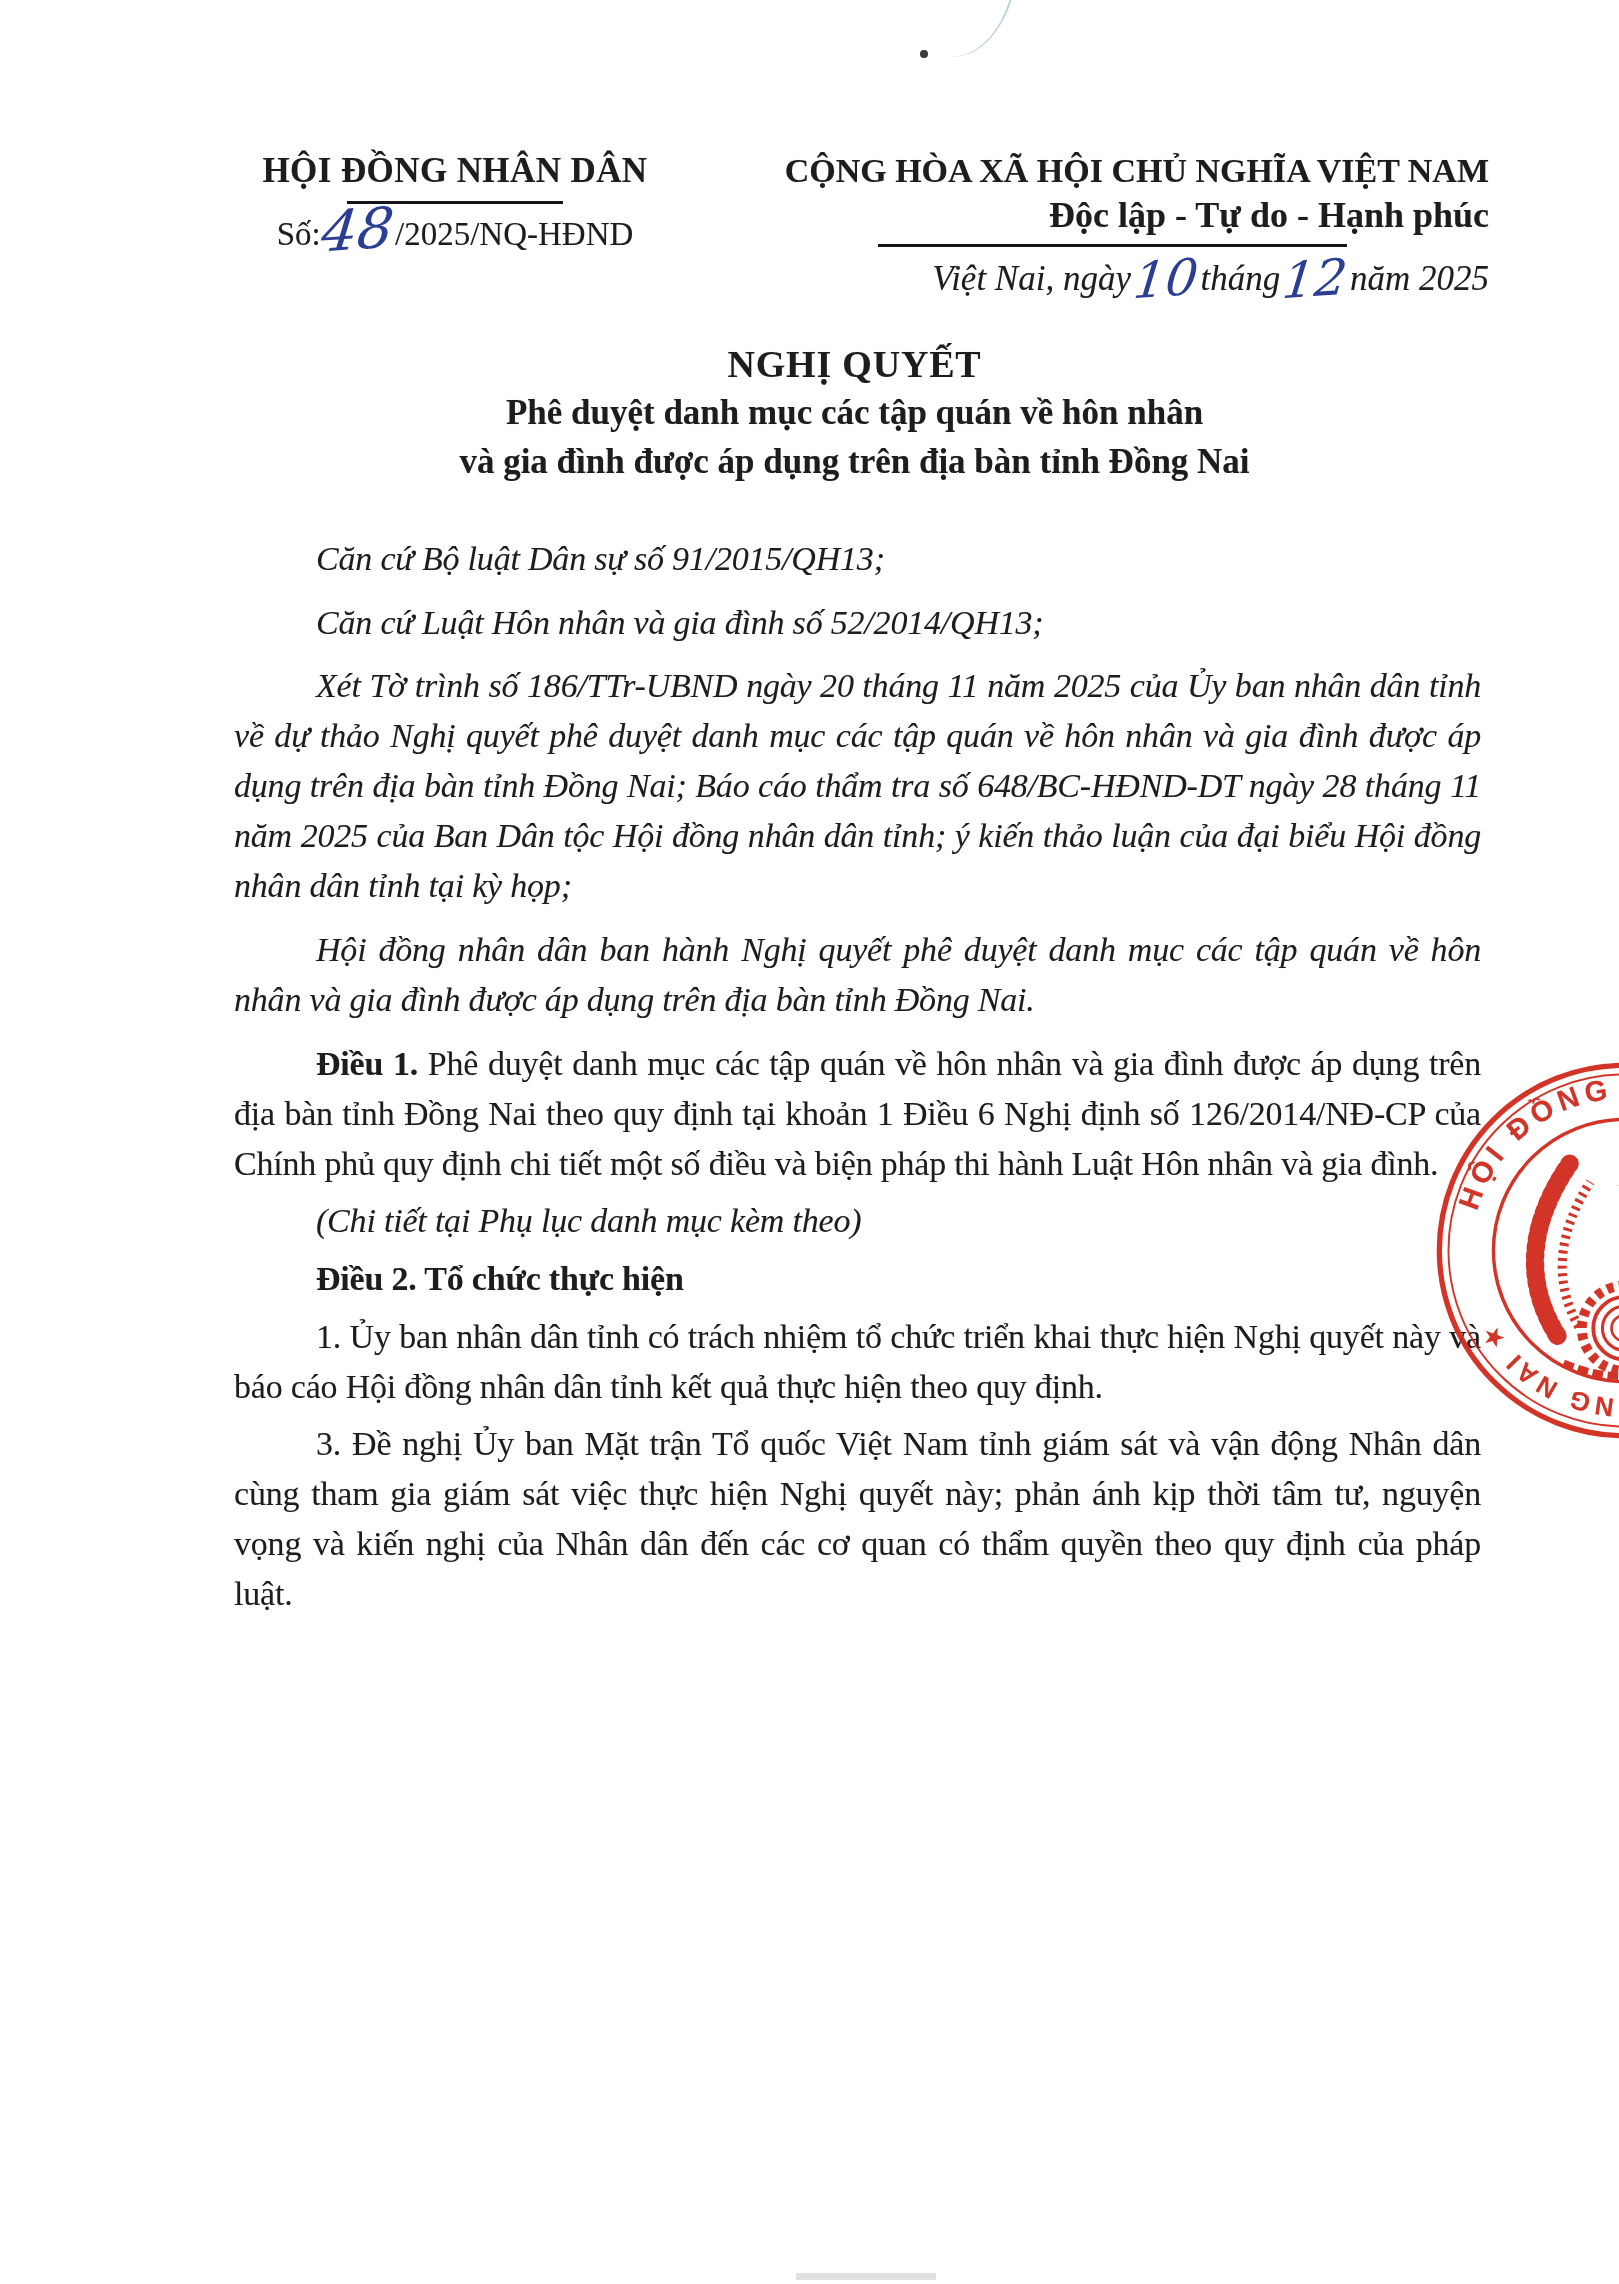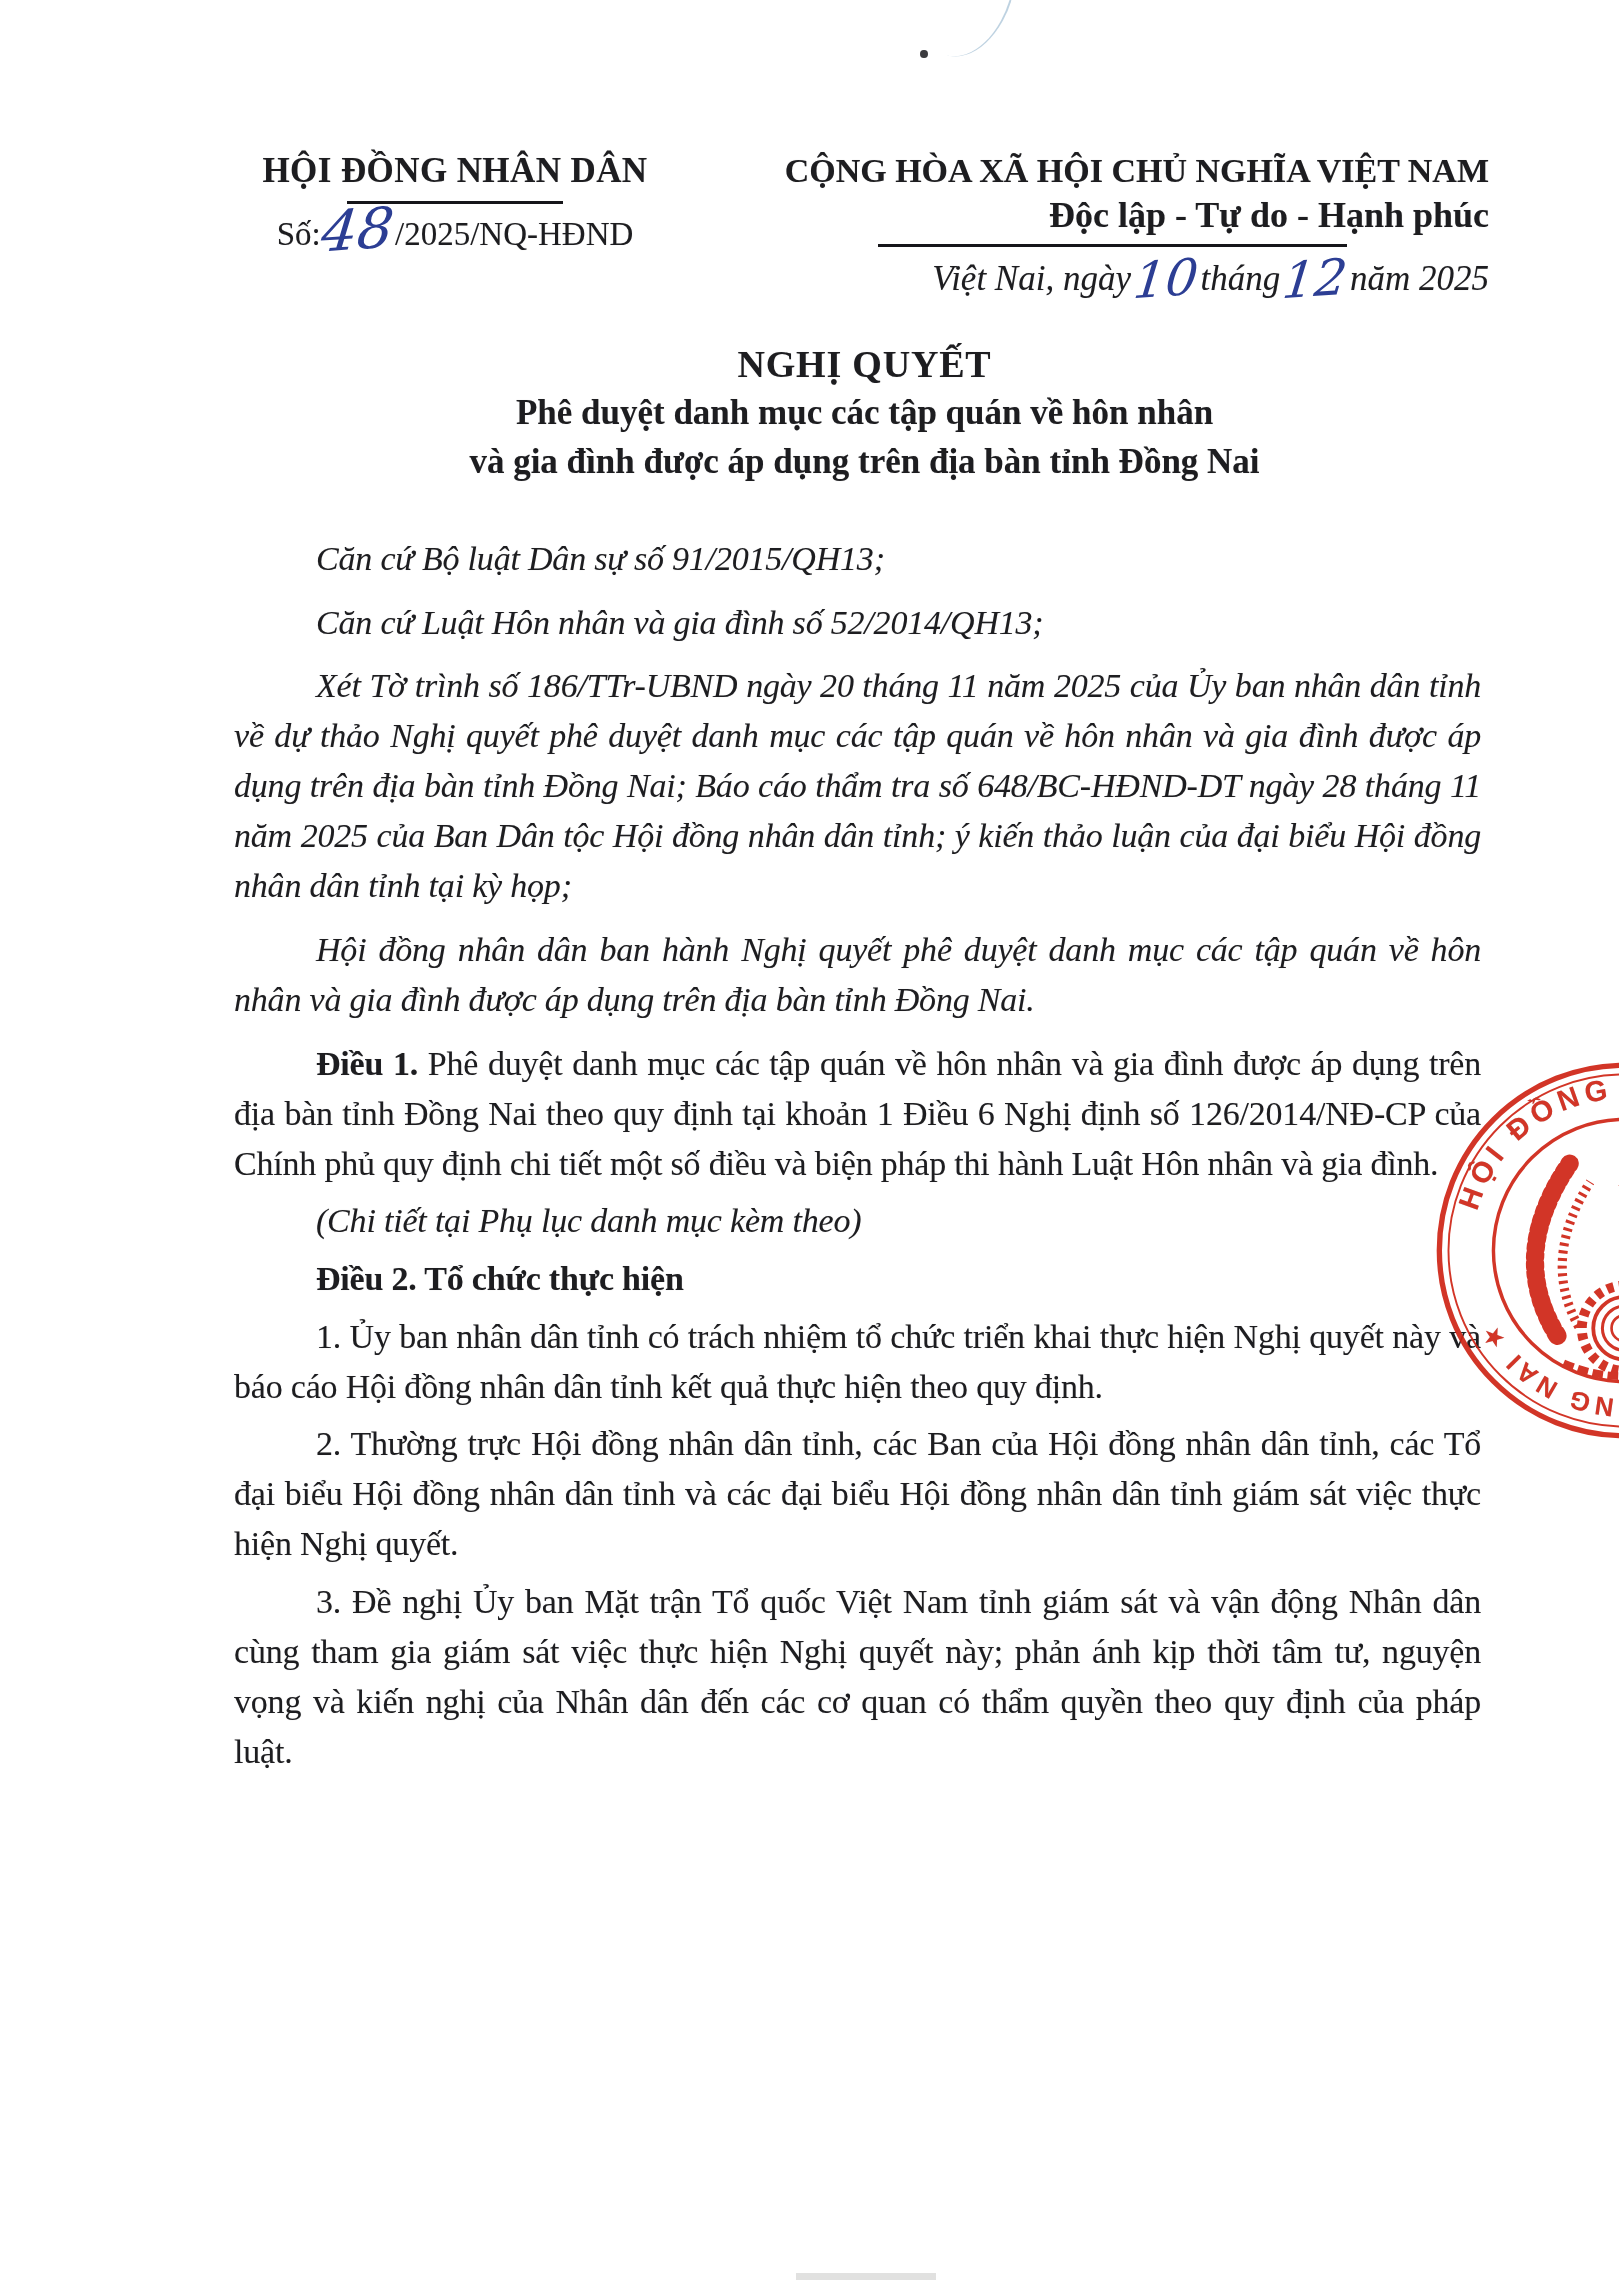--- a/index.html
+++ b/index.html
@@ -29,21 +29,21 @@
     font-style:italic;
     color:#2c3e94;
     text-shadow:none;
     display:inline-block;
     transform:skewX(-10deg) rotate(-4deg);
     line-height:0;
   }
   .hand-num{font-size:56px;position:relative;top:4.6px;margin:0 1.5px;}
   .hand-day,.hand-month{font-size:50px;position:relative;top:6px;margin:0 3px;}
   
-  .title-block{position:absolute;left:240px;top:341px;width:1249px;text-align:center;}
+  .title-block{position:absolute;left:230px;top:341px;width:1249px;text-align:center;}
   .doc-type{font-weight:bold;font-size:38px;line-height:47px;letter-spacing:0.8px;}
   .doc-title{font-weight:bold;font-size:35px;line-height:49px;}
   
   .body-block{
     position:absolute;left:234px;top:534px;width:1247px;
     font-size:34px;line-height:50px;text-align:justify;
     letter-spacing:-0.2px;
   }
   .body-block p{margin:0 0 13.7px;text-indent:82px;}
   .body-block p.tight{margin-bottom:7.6px;}
@@ -88,21 +88,20 @@
 
   <div class="body-block">
     <p class="it">Căn cứ Bộ luật Dân sự số 91/2015/QH13;</p>
     <p class="it">Căn cứ Luật Hôn nhân và gia đình số 52/2014/QH13;</p>
     <p class="it">Xét Tờ trình số 186/TTr-UBND ngày 20 tháng 11 năm 2025 của Ủy ban nhân dân tỉnh về dự thảo Nghị quyết phê duyệt danh mục các tập quán về hôn nhân và gia đình được áp dụng trên địa bàn tỉnh Đồng Nai; Báo cáo thẩm tra số 648/BC-HĐND-DT ngày 28 tháng 11 năm 2025 của Ban Dân tộc Hội đồng nhân dân tỉnh; ý kiến thảo luận của đại biểu Hội đồng nhân dân tỉnh tại kỳ họp;</p>
     <p class="it">Hội đồng nhân dân ban hành Nghị quyết phê duyệt danh mục các tập quán về hôn nhân và gia đình được áp dụng trên địa bàn tỉnh Đồng Nai.</p>
     <p class="tight"><span class="bold">Điều 1.</span><span> Phê duyệt danh mục các tập quán về hôn nhân và gia đình được áp dụng trên địa bàn tỉnh Đồng Nai theo quy định tại khoản 1 Điều 6 Nghị định số 126/2014/NĐ-CP của Chính phủ quy định chi tiết một số điều và biện pháp thi hành Luật Hôn nhân và gia đình.</span></p>
     <p class="it tight">(Chi tiết tại Phụ lục danh mục kèm theo)</p>
     <p class="bold tight">Điều 2. Tổ chức thực hiện</p>
     <p class="tight">1. Ủy ban nhân dân tỉnh có trách nhiệm tổ chức triển khai thực hiện Nghị quyết này và báo cáo Hội đồng nhân dân tỉnh kết quả thực hiện theo quy định.</p>
-    <p class="tight">2. Thường trực Hội đồng nhân dân tỉnh, các Ban của Hội đồng nhân dân tỉnh, các Tổ đại biểu Hội đồng nhân dân tỉnh và các đại biểu Hội đồng nhân dân tỉnh giám sát việc thực hiện Nghị quyết.</p>
     <p class="tight">3. Đề nghị Ủy ban Mặt trận Tổ quốc Việt Nam tỉnh giám sát và vận động Nhân dân cùng tham gia giám sát việc thực hiện Nghị quyết này; phản ánh kịp thời tâm tư, nguyện vọng và kiến nghị của Nhân dân đến các cơ quan có thẩm quyền theo quy định của pháp luật.</p>
   </div>
 
   <svg class="seal" viewBox="0 0 500 500" aria-hidden="true">
     <g stroke="#cf2415" fill="none">
       <circle cx="250" cy="250" r="243" stroke-width="7"></circle>
       <circle cx="250" cy="250" r="231" stroke-width="2.5"></circle>
       <circle cx="250" cy="250" r="172" stroke-width="4.5"></circle>
     </g>
     <defs>

